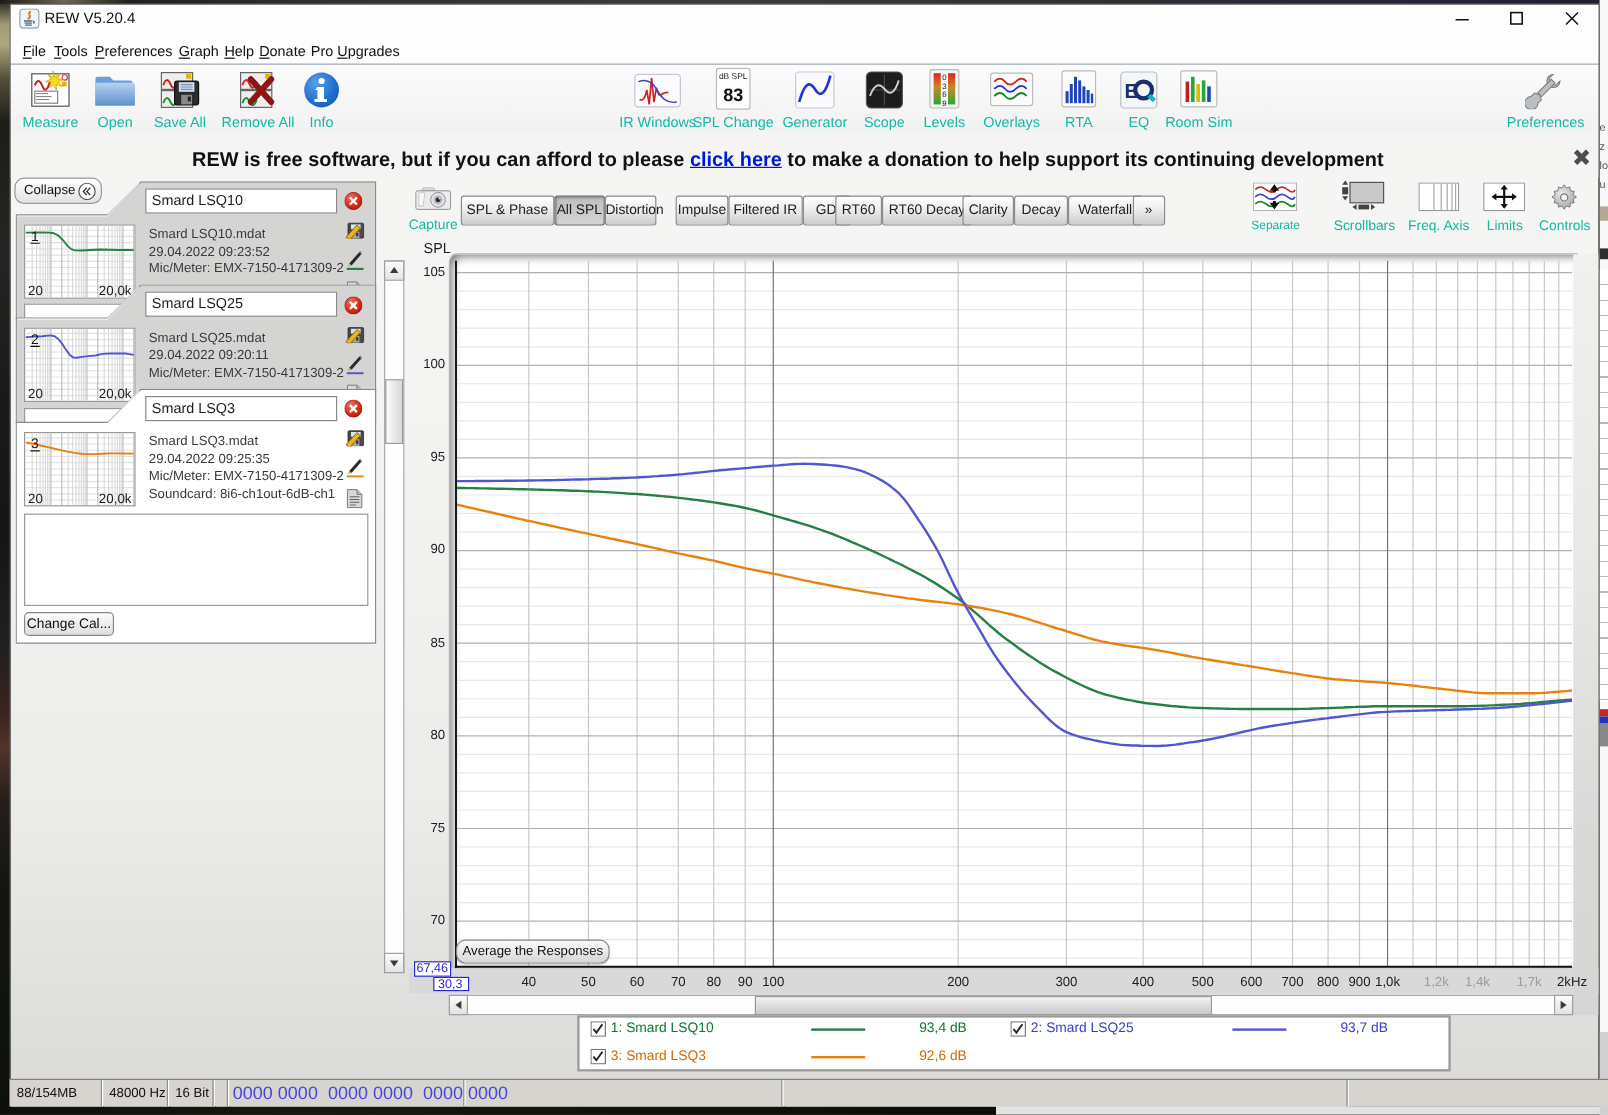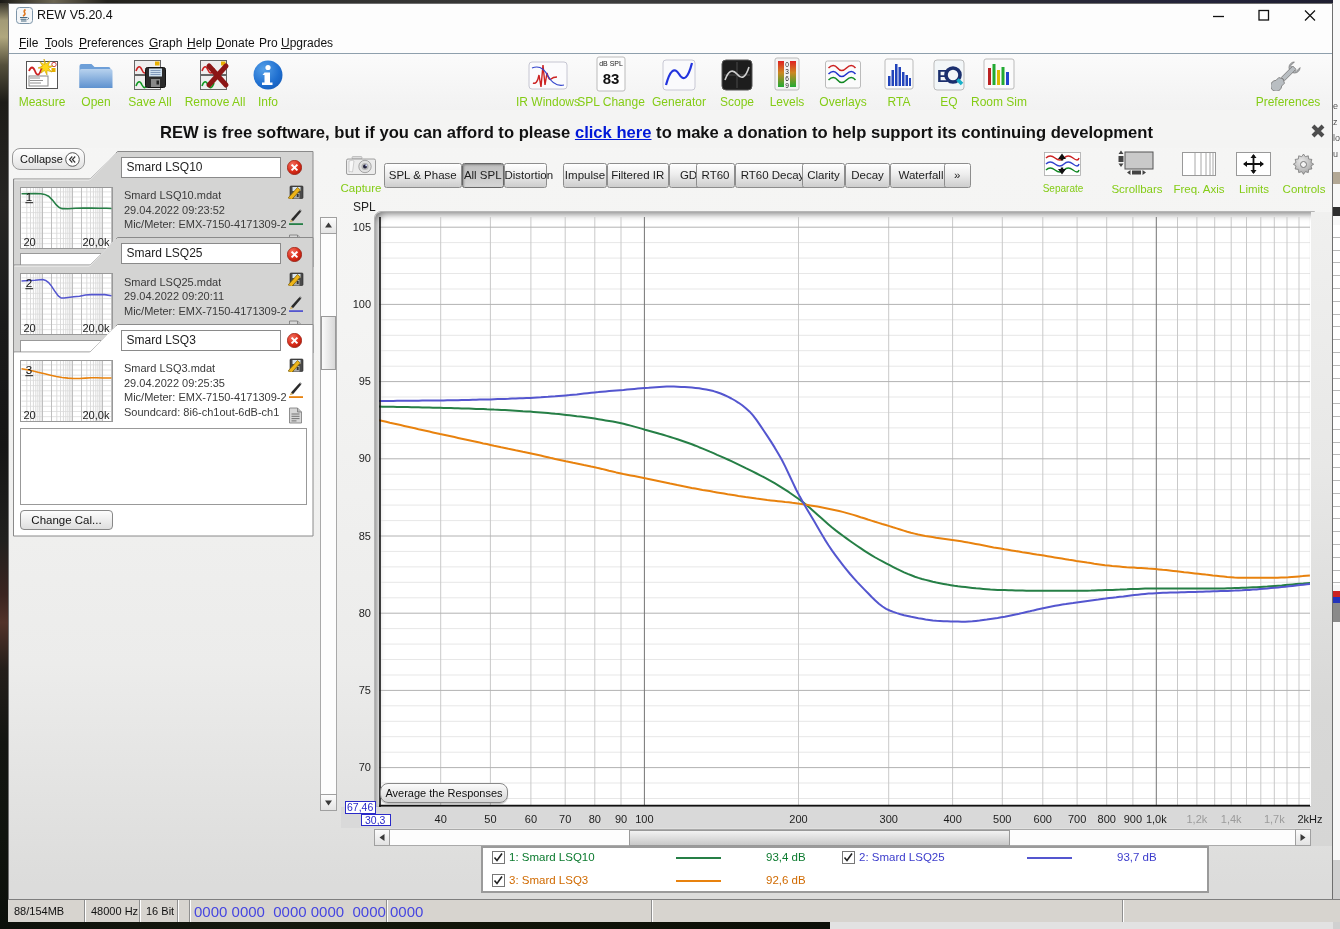--- a/index.html
+++ b/index.html
@@ -3,21 +3,21 @@
 <style>
 *{margin:0;padding:0;box-sizing:border-box}
 html,body{width:1340px;height:929px}
 body{position:relative;overflow:hidden;font-family:"Liberation Sans",sans-serif;background:#2a2a26}
 .abs{position:absolute}
 .tbtn{position:absolute;height:25px;border:1px solid #8d8d8d;
  background:linear-gradient(#ffffff,#ededed 45%,#cdcdcd);border-radius:2.5px;
  font-size:11.5px;color:#1c1c1c;text-align:center;line-height:23px;white-space:nowrap}
 .tbtn.sel{background:linear-gradient(#bfbfbf,#cacaca 55%,#d6d6d6);border-color:#666;
  box-shadow:inset 1px 1px 2px rgba(0,0,0,.3)}
-.icolbl{position:absolute;font-size:12px;color:#84cc16;text-align:center;white-space:nowrap;transform:translateX(-50%)}
+.icolbl{position:absolute;font-size:12px;color:#14b8a6;text-align:center;white-space:nowrap;transform:translateX(-50%)}
 .mtxt{position:absolute;font-size:11px;color:#3a3a3a;white-space:nowrap;max-width:163px;overflow:hidden}
 .ticklbl{position:absolute;font-size:11px;color:#1d1d1d;transform:translateX(-50%);white-space:nowrap;z-index:6}
 .graytick{color:#9b9b9b}
 .ylbl{position:absolute;font-size:11px;color:#1d1d1d;text-align:right;width:28px}
 .sbtext{font-size:11px;color:#111;line-height:23px;position:absolute;white-space:nowrap}
 .lgtxt{position:absolute;font-size:11.5px;white-space:nowrap}
 </style></head><body>
 
 <div class="abs" style="left:0;top:0;width:10px;height:929px;background:linear-gradient(#23211c 0%,#a29a76 2.2%,#b0a77e 4%,#55503c 7%,#1d1c18 11%,#262523 22%,#1a1a1a 35%,#151515 48%,#20201e 58%,#3a2420 64%,#52332a 67%,#241e1a 72%,#131511 80%,#10140e 90%,#0c0f0a 100%)"></div>
 <div class="abs" style="left:0;top:0;width:1340px;height:3px;background:linear-gradient(90deg,#1b1a16 0%,#6b6552 4%,#23211c 8%,#30302e 20%,#3c3c3c 45%,#2e2e34 70%,#23233a 90%,#1e1e30 100%)"></div>
@@ -353,21 +353,21 @@
 <path d="M3,11.5 L5,13.2 L1.8,14.2 z" fill="#caa85a"></path>
 <path d="M12.2,1.2 l1.6,1.4 -0.8,0.9 -1.7,-1.5 z" fill="#888"></path>
 <rect x="1" y="15.2" width="14" height="1.8" fill="#e8820e"></rect>
 </svg>
 <svg class="abs" style="left:288px;top:406.5px" width="15" height="17" viewBox="0 0 15 17">
 <path d="M1.5,1 h8 l4,4 v11 h-12 z" fill="#d7d7d7" stroke="#777" stroke-width="0.8"></path>
 <path d="M9.5,1 v4 h4" fill="#bbb" stroke="#777" stroke-width="0.8"></path>
 <path d="M3.5,7 h8 M3.5,9.3 h8 M3.5,11.6 h8 M3.5,13.9 h5" stroke="#666" stroke-width="0.9"></path>
 </svg>
 <div class="abs" style="left:20px;top:428px;width:287px;height:77px;background:#fff;border:1px solid #999"></div>
-<div class="abs" style="left:20px;top:510px;width:93px;height:20px;border:1px solid #888;border-radius:4px;background:linear-gradient(#fdfdfd,#dedede);font-size:11.5px;color:#111;text-align:center;line-height:18px">Change Cal...</div>
+<div class="abs" style="left:20px;top:510px;width:75px;height:20px;border:1px solid #888;border-radius:4px;background:linear-gradient(#fdfdfd,#dedede);font-size:11.5px;color:#111;text-align:center;line-height:18px">Change Cal...</div>
 <div class="abs" style="left:320px;top:217px;width:17px;height:594px;background:#fdfdfd;border:1px solid #a9a9a9"></div>
 <div class="abs" style="left:320px;top:217px;width:17px;height:17px;background:linear-gradient(#fcfcfc,#e4e4e4);border:1px solid #a0a0a0"><svg width="15" height="15" viewBox="0 0 15 15">
       <polygon points="7.5,4.5 11,9.5 4,9.5" fill="#3a3a3a"></polygon>
     </svg></div>
 <div class="abs" style="left:320px;top:794px;width:17px;height:17px;background:linear-gradient(#fcfcfc,#e4e4e4);border:1px solid #a0a0a0"><svg width="15" height="15" viewBox="0 0 15 15">
       <polygon points="7.5,10.5 11,5.5 4,5.5" fill="#3a3a3a"></polygon>
     </svg></div>
 <div class="abs" style="left:321px;top:316px;width:15px;height:54px;background:linear-gradient(90deg,#fafafa,#d8d8d8);border:1px solid #9a9a9a"></div>
 
 <div class="abs" style="left:346px;top:156px;width:30px;height:19px">

